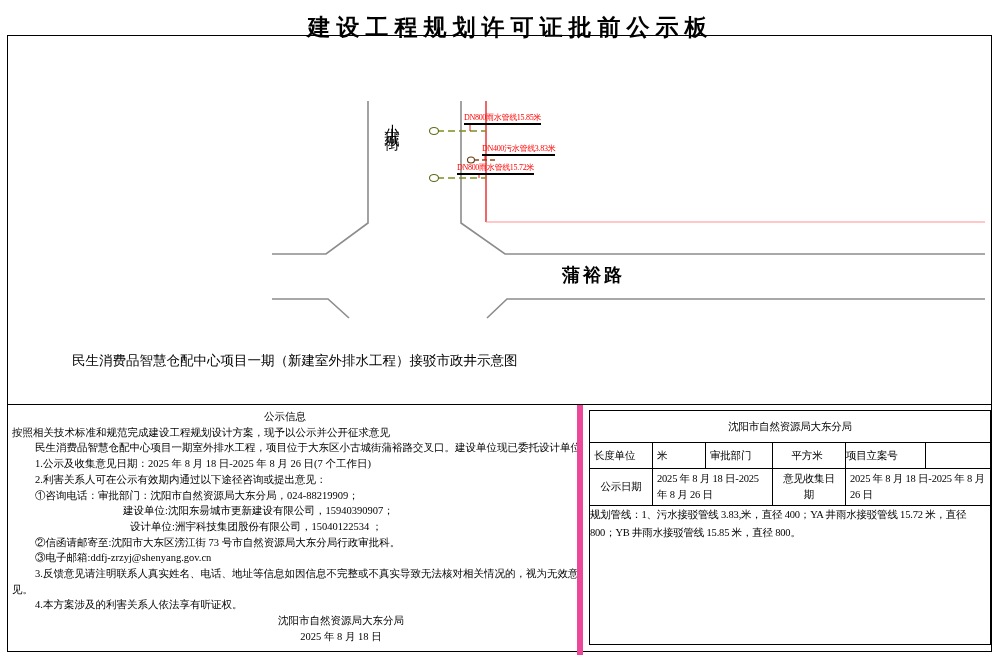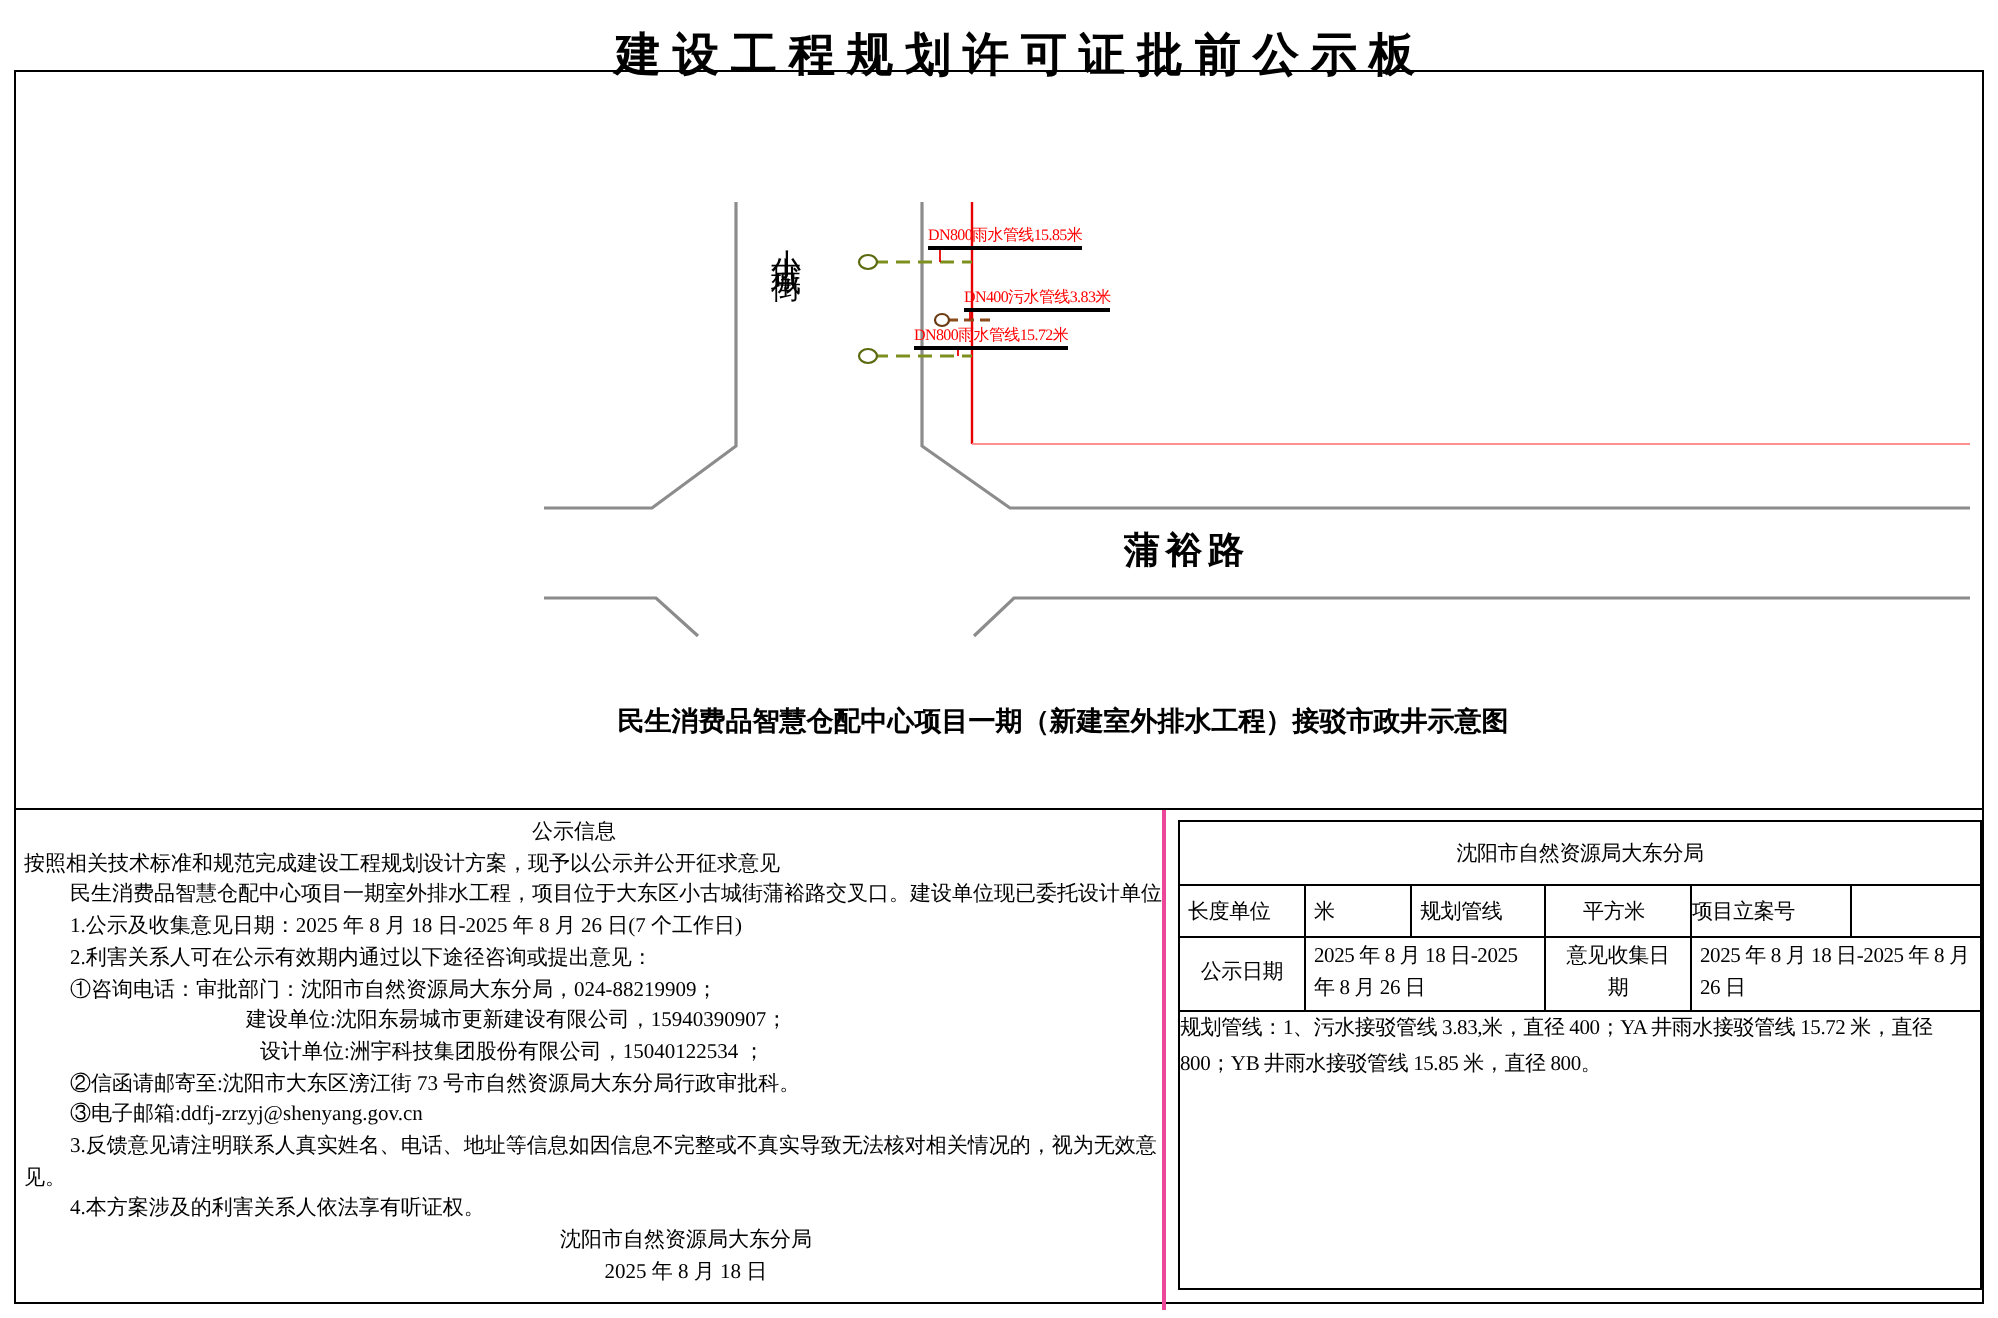--- a/index.html
+++ b/index.html
@@ -12,25 +12,25 @@
   .diagram{position:absolute;left:0;top:0;width:983px;height:369px;border-bottom:1px solid #000;box-sizing:border-box;}
   .diagram svg{position:absolute;left:0;top:0;}
   .street-v{position:absolute;left:374px;top:76px;writing-mode:vertical-rl;text-orientation:upright;
             font-size:15px;letter-spacing:4px;font-weight:500;}
   .street-h{position:absolute;left:554px;top:227px;font-size:18px;font-weight:bold;letter-spacing:3px;}
   .pipe-label{position:absolute;color:#f00;font-size:8px;line-height:10px;white-space:nowrap;
               border-bottom:2px solid #000000;letter-spacing:-0.3px;}
   .pl1{left:456px;top:77px;}
   .pl2{left:474px;top:108px;}
   .pl3{left:449px;top:127px;}
-  .caption{position:absolute;top:316px;left:0;width:100%;text-align:center;text-indent:64px;
-           font-size:13.5px;font-weight:bold;font-family:"Liberation Sans","DejaVu Sans",sans-serif;}
+  .caption{position:absolute;top:316px;left:0;width:100%;text-indent:64px;
+           font-size:13.5px;font-weight:normal;font-family:"Liberation Sans","DejaVu Sans",sans-serif;}
   
   .bottom{position:absolute;left:0;top:369px;width:983px;height:246px;display:flex;}
-  .left-panel{width:572px;height:100%;border-right:2px solid #ec4899;box-sizing:content-box;
+  .left-panel{width:572px;height:100%;border-right:6px solid #ec4899;box-sizing:content-box;
               padding:4px 17px 0 2px;font-size:10.5px;line-height:15.7px;overflow:hidden;}
   .heading{text-align:center;}
   .ln{white-space:nowrap;}
   .ind-p{padding-left:25px;}
   .ind-0{padding-left:2px;}
   .ind-deep{padding-left:113px;}
   .ind-deep2{padding-left:120px;}
   .sig{text-align:center;padding-left:112px;}
   .right-panel{flex:1;box-sizing:border-box;padding:5px 0 0 6px;font-size:10.5px;}
   table.bureau{border-collapse:collapse;width:401px;table-layout:fixed;letter-spacing:-0.2px;}
@@ -124,21 +124,21 @@
               <col style="width:80px">
               <col style="width:65px">
           </colgroup>
           <tbody>
               <tr>
             <td class="hdr" colspan="6">沈阳市自然资源局大东分局</td>
           </tr>
           <tr class="r1">
             <td>长度单位</td>
             <td>米</td>
-            <td>规划管线</td>
+            <td>审批部门</td>
             <td class="c-right">平方米</td>
             <td class="c-center">项目立案号</td>
             <td></td>
           </tr>
           <tr class="r2">
             <td class="c-label">公示日期</td>
             <td colspan="2">2025 年 8 月 18 日-2025 年 8 月 26 日</td>
             <td class="c-label">意见收集日期</td>
             <td colspan="2">2025 年 8 月 18 日-2025 年 8 月 26 日</td>
           </tr>

